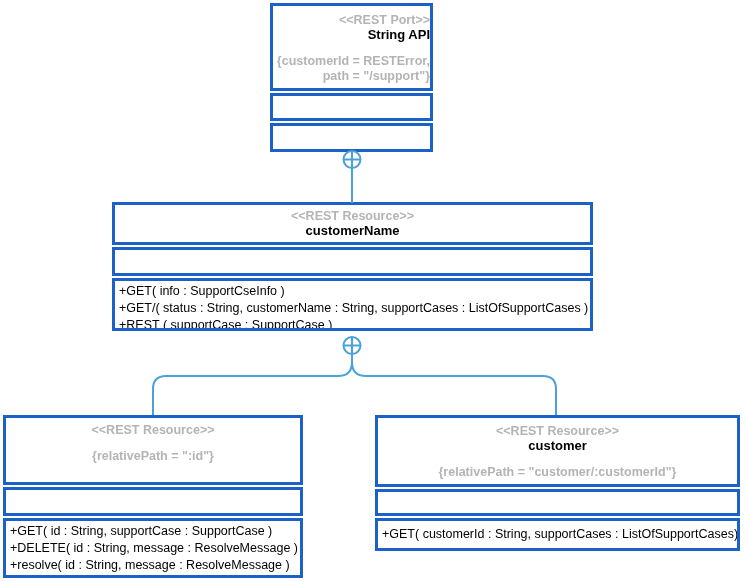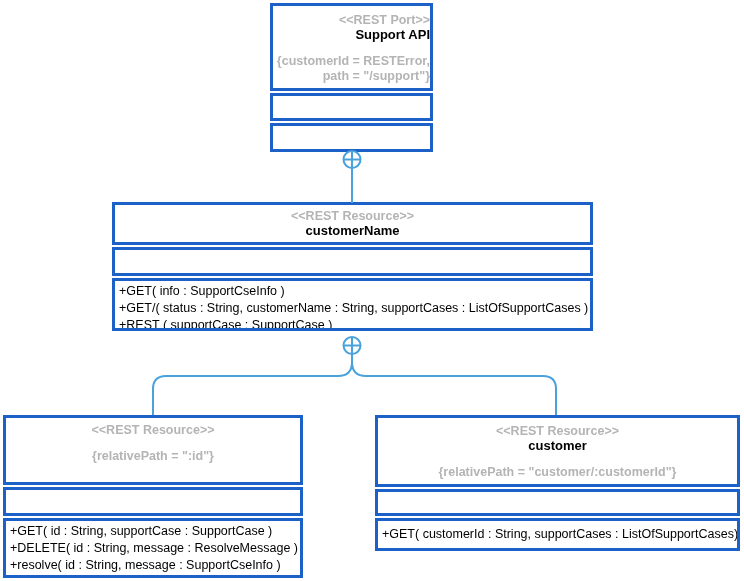--- a/index.html
+++ b/index.html
@@ -49,21 +49,21 @@
   .link{stroke:var(--conn);stroke-width:2;fill:none;}
 </style>
 </head>
 <body>
 
 <div class="canvas">
 
   <div class="node n-port">
     <div class="comp c-title">
       <div class="stereo">&lt;&lt;REST Port&gt;&gt;</div>
-      <div class="nname">Support API</div>
+      <div class="nname">String API</div>
       <div class="props">
         <div>{customerId = RESTError,</div>
         <div>path = "/support"}</div>
       </div>
     </div>
     <div class="comp c-a"></div>
     <div class="comp c-b"></div>
   </div>
 
   <div class="node n-cases">
@@ -83,21 +83,21 @@
     <div class="comp c-title">
       <div class="stereo">&lt;&lt;REST Resource&gt;&gt;</div>
       <div class="props">
         <div>{relativePath = ":id"}</div>
       </div>
     </div>
     <div class="comp c-a"></div>
     <div class="comp c-ops">
       <div>+GET( id : String, supportCase : SupportCase )</div>
       <div>+DELETE( id : String, message : ResolveMessage )</div>
-      <div>+resolve( id : String, message : SupportCseInfo )</div>
+      <div>+resolve( id : String, message : ResolveMessage )</div>
     </div>
   </div>
 
   <div class="node n-cust">
     <div class="comp c-title">
       <div class="stereo">&lt;&lt;REST Resource&gt;&gt;</div>
       <div class="nname">customer</div>
       <div class="props">
         <div>{relativePath = "customer/:customerId"}</div>
       </div>

